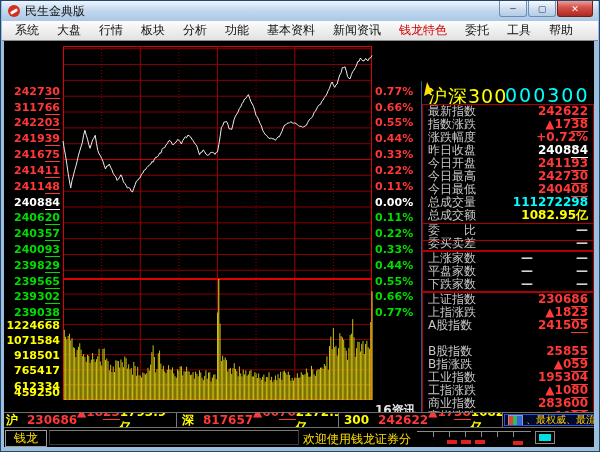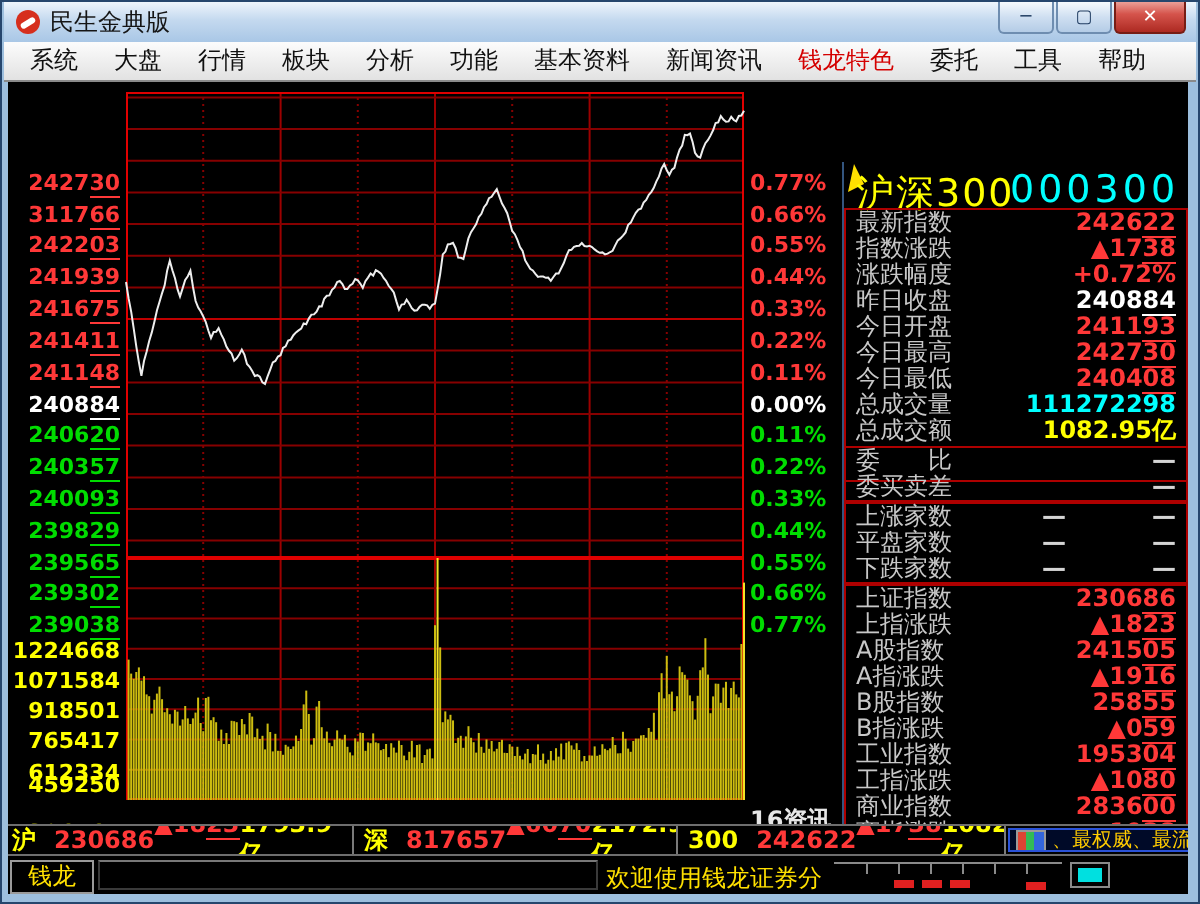--- a/index.html
+++ b/index.html
@@ -189,24 +189,20 @@
             <span class="qlabel">上证指数</span>
             <span class="qval c-red"><span>2306</span><span class="u2">86</span></span>
           </div>
           <div class="qrow" style="top: 13px;">
             <span class="qlabel">上指涨跌</span>
             <span class="qval c-red"><span>▲18</span><span class="u2">23</span></span>
           </div>
           <div class="qrow" style="top: 26px;">
             <span class="qlabel">A股指数</span>
             <span class="qval c-red"><span>2415</span><span class="u2">05</span></span>
-          </div>
-          <div class="qrow" style="top: 39px;">
-            <span class="qlabel">A指涨跌</span>
-            <span class="qval c-red"><span>▲19</span><span class="u2">16</span></span>
           </div>
           <div class="qrow" style="top: 52px;">
             <span class="qlabel">B股指数</span>
             <span class="qval c-red"><span>258</span><span class="u2">55</span></span>
           </div>
           <div class="qrow" style="top: 65px;">
             <span class="qlabel">B指涨跌</span>
             <span class="qval c-red"><span>▲0</span><span class="u2">59</span></span>
           </div>
           <div class="qrow" style="top: 78px;">

